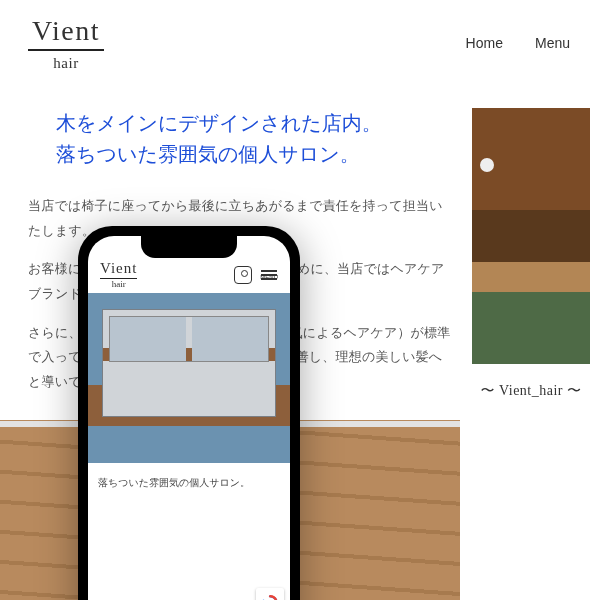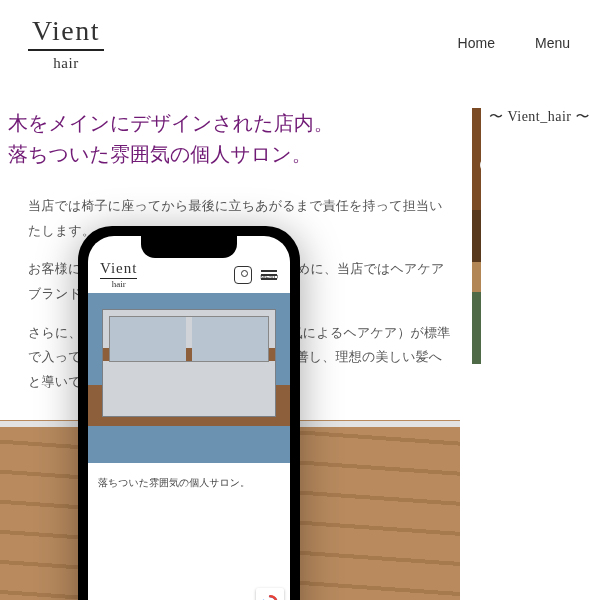--- a/index.html
+++ b/index.html
@@ -33,59 +33,61 @@
     border-bottom: 2px solid #222;
   }
   .logo-sub {
     font-family: "Times New Roman", Georgia, serif;
     font-size: 15px;
     letter-spacing: 0.5px;
     padding-top: 4px;
   }
   .nav {
     display: flex;
-    gap: 40px;
+    gap: 32px;
     font-size: 14px;
     font-weight: 500;
   }
   .nav .item { cursor: pointer; }
 
   
   .main {
     position: absolute;
     top: 108px; left: 0; right: 0; bottom: 0;
     display: flex;
   }
 
   .copy {
     flex: 1;
     padding: 0 18px 0 8px;
   }
   .heading {
     font-family: serif;
     font-size: 20px;
     line-height: 1.55;
-    color: #701a75;
+    color: #1d4ed8;
     font-weight: 500;
     margin-bottom: 24px;
+    margin-left: 48px;
   }
   .para {
     font-size: 13px;
     line-height: 1.9;
     color: #555;
     margin-bottom: 14px;
     letter-spacing: 0.2px;
     margin-left: 20px;
   }
 
   
   .sidebar {
     width: 118px;
     display: flex;
-    gap: 8px;
+    flex-direction: column;
+    gap: 18px;
   }
   .photo {
     width: 100%;
     height: 256px;
     background: #c9a57a;
     position: relative;
     overflow: hidden;
   }
   .photo.ceiling {
     background: linear-gradient(180deg,#7b4b26 0 40%, #59391d 40% 60%, #b38655 60% 72%, #4e6a46 72% 100%);

